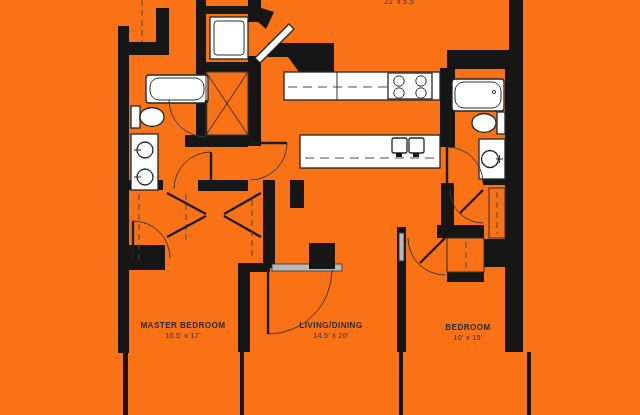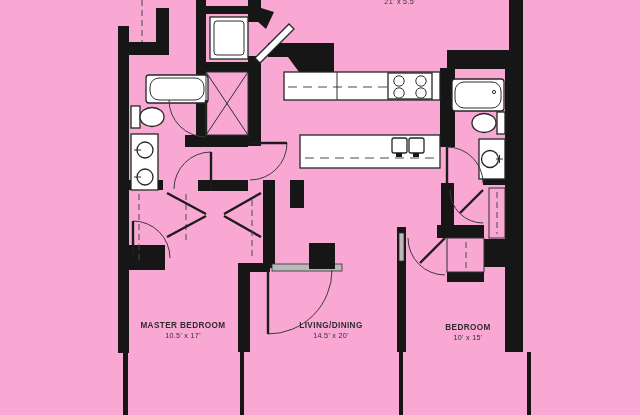--- a/index.html
+++ b/index.html
@@ -1,19 +1,19 @@
 <!DOCTYPE html>
 <html><head>
 <meta charset="utf-8">
 <style>
   html,body{margin:0;padding:0;background:#ffffff;}
   .shot{
     position:relative;
     width:640px;height:415px;
-    background:#f9a8d4;
+    background:#f97316;
     overflow:hidden;
     font-family:"Liberation Sans", sans-serif;
   }
   svg{display:block;}
   .wall{fill:#161616;stroke:none;}
   .fixture{fill:#ffffff;stroke:#262626;stroke-width:1.3;}
   .fixture-thin{fill:none;stroke:#2e2e2e;stroke-width:1;}
   .door-arc{fill:none;stroke:#3a3a3a;stroke-width:1;}
   .door-leaf{stroke:#1c1c1c;stroke-width:2.4;}
   .rod{stroke:#4a4a4a;stroke-width:1;stroke-dasharray:6 4;}

